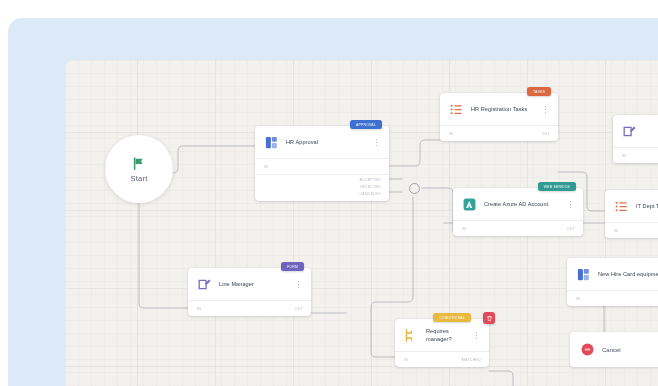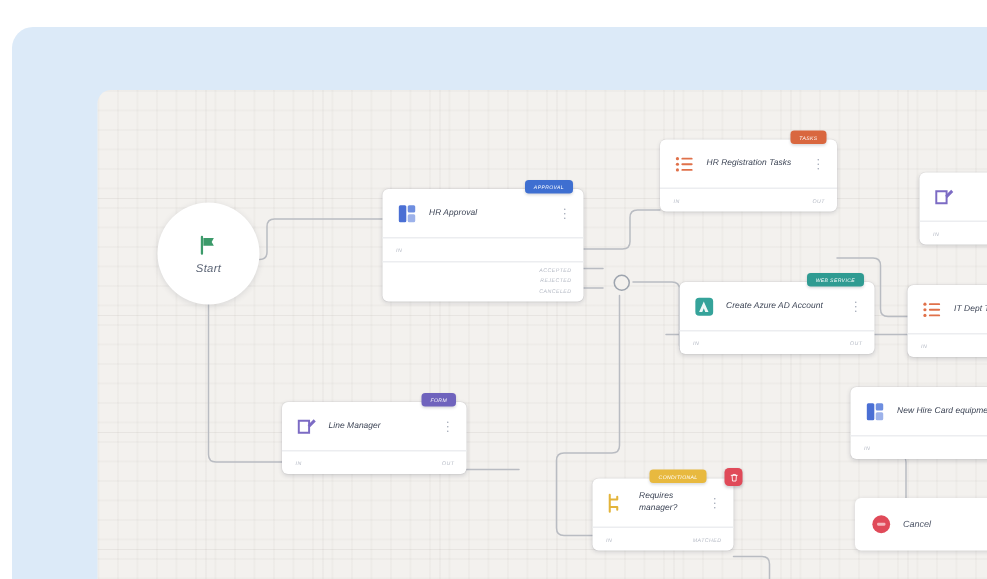--- a/index.html
+++ b/index.html
@@ -3,21 +3,21 @@
 <meta charset="utf-8">
 <style>
   html,body{margin:0;padding:0;}
   body{
     width:658px;height:386px;overflow:hidden;
     background:#ffffff;
     font-family:"Liberation Sans", sans-serif;
     -webkit-font-smoothing:antialiased;
   }
   
-  #app-root{position:relative;width:658px;height:386px;background:#ffffff;font-style:italic;}
+  #app-root{position:relative;width:658px;height:386px;background:#ffffff;}
   #outer-panel{
     position:absolute;left:8px;top:18px;width:650px;height:368px;
     background:#dceaf8;border-radius:14px 0 0 0;
   }
   
   #canvas{
     position:absolute;left:65px;top:60px;width:593px;height:326px;
     background:#f3f1ee;
     border-radius:9px 0 0 0;
     overflow:hidden;

